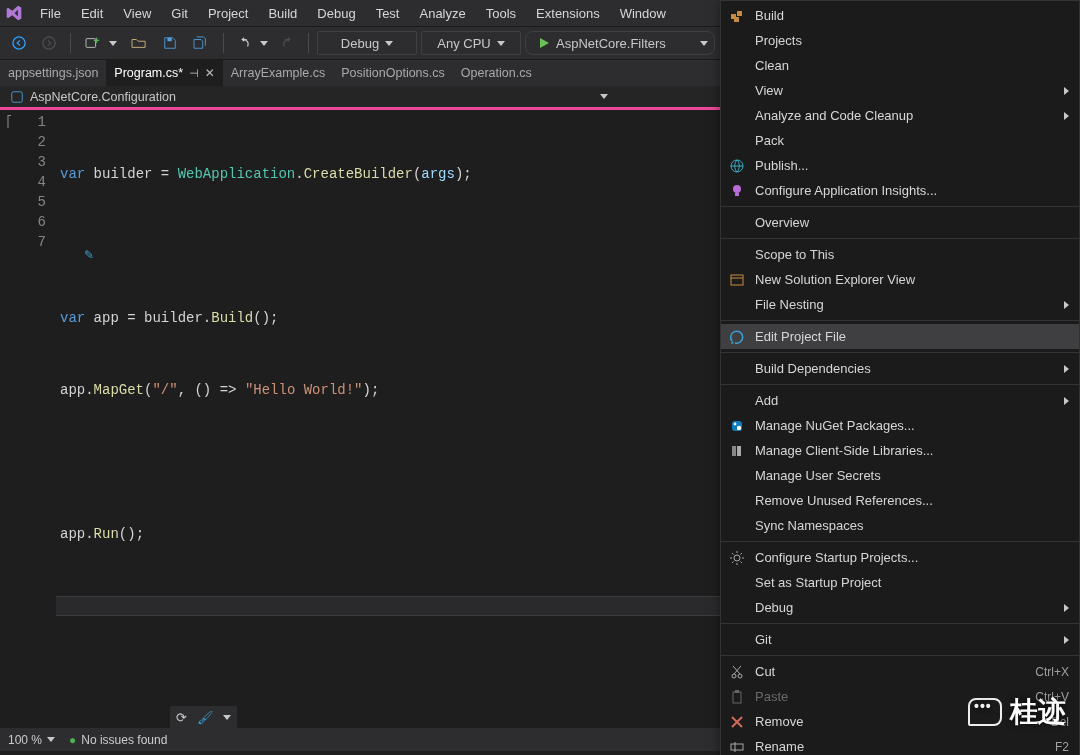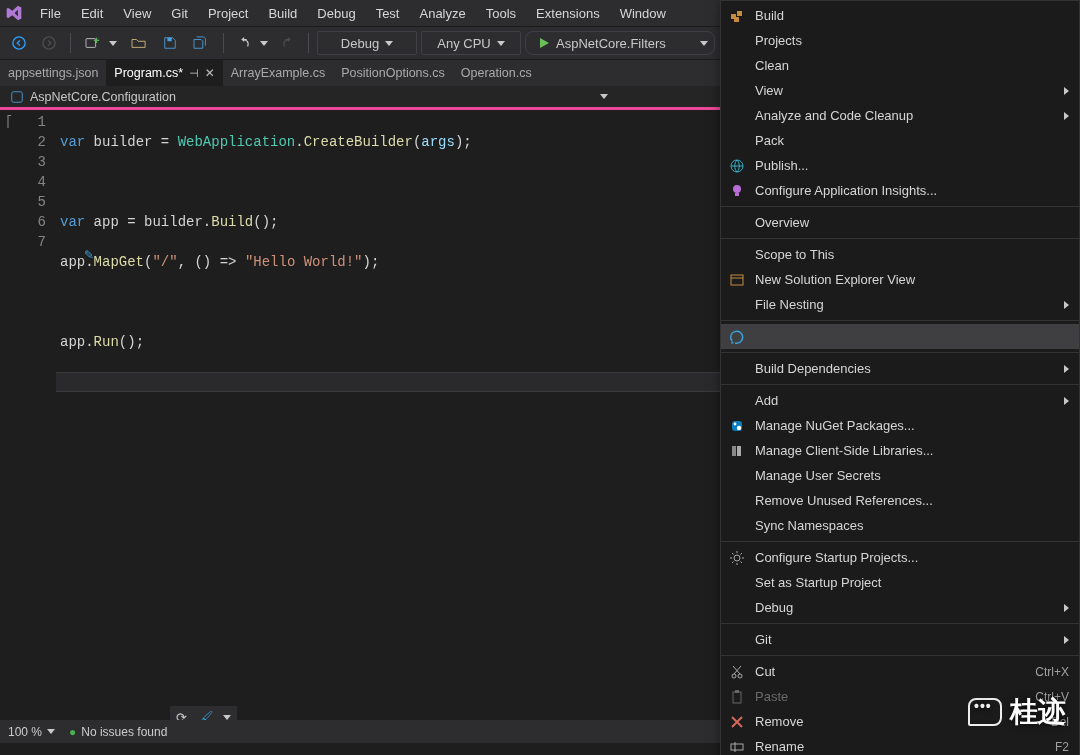--- a/index.html
+++ b/index.html
@@ -89,21 +89,21 @@
   .folding { width:18px; padding-top:2px; text-align:center; color:#888; font-size:11px;}
   .gutter { width:38px; text-align:right; padding-right:10px; color:#858585; user-select:none; padding-top:2px;}
   .code { flex:1; padding-top:2px; white-space:pre; }
   .kw  { color:#569cd6; }
   .type{ color:#4ec9b0; }
   .fn  { color:#dcdcaa; }
   .str { color:#ce9178; }
   .op  { color:#d4d4d4; }
   .param{ color:#9cdcfe; }
   .currentline { background:#2a2a2c; display:block; height:20px; border-top:1px solid #3a3a3c; border-bottom:1px solid #3a3a3c;}
-  .codeline { display:block; height:20px; padding-left:4px;}
+  .codeline { display:block; height:20px; padding-left:4px;margin-top:32px;}
 
   
   .contextmenu {
     position:absolute;
     top: 0; right: 0;
     width: 360px;
     background:#1b1b1c;
     border:1px solid #333;
     box-shadow: 2px 4px 12px rgba(0,0,0,.6);
     padding: 2px 0;
@@ -120,21 +120,21 @@
   .cm-item.hover { background:#3f3f41; }
   .cm-item.disabled { color:#6a6a6a; }
   .cm-icon { width:20px; height:20px; display:flex;align-items:center;justify-content:center; flex-shrink:0;}
   .cm-label { flex:1; white-space:nowrap; overflow:hidden; text-overflow:ellipsis;}
   .cm-short { color:#a0a0a0; font-size:12px; }
   .cm-arrow { width:0;height:0;border-top:4px solid transparent;border-bottom:4px solid transparent;border-left:5px solid #c8c8c8; margin-left:auto;}
   .cm-sep { height:1px; background:#333; margin:3px 0; }
 
   
   .statusbar {
-    position:absolute; left:0; bottom:12px; right:0;
+    position:absolute; left:0; bottom:4px; right:0;
     height:23px;
     background:#68217a;
     display:flex; align-items:center;
     color:#fff; font-size:12px;
     padding: 0 8px;
     gap:14px;
   }
   .statusbar .cell { display:flex; align-items:center; gap:5px; }
 
   
@@ -392,20 +392,21 @@
       <span class="cm-arrow"></span>
     </div>
     <div class="cm-sep"></div>
     <div class="cm-item hover">
       <span class="cm-icon">
         <svg width="16" height="16" viewBox="0 0 16 16">
           <path d="M3 12a6 6 0 1 1 3 2" fill="none" stroke="#3aa0d8" stroke-width="1.5"></path>
           <path d="M3 12l-1 3 3-1" fill="#3aa0d8"></path>
         </svg>
       </span>
+      <span class="cm-label">Edit Project File</span>
     </div>
     <div class="cm-sep"></div>
     <div class="cm-item">
       <span class="cm-icon"></span>
       <span class="cm-label">Build Dependencies</span>
       <span class="cm-arrow"></span>
     </div>
     <div class="cm-sep"></div>
     <div class="cm-item">
       <span class="cm-icon"></span>

